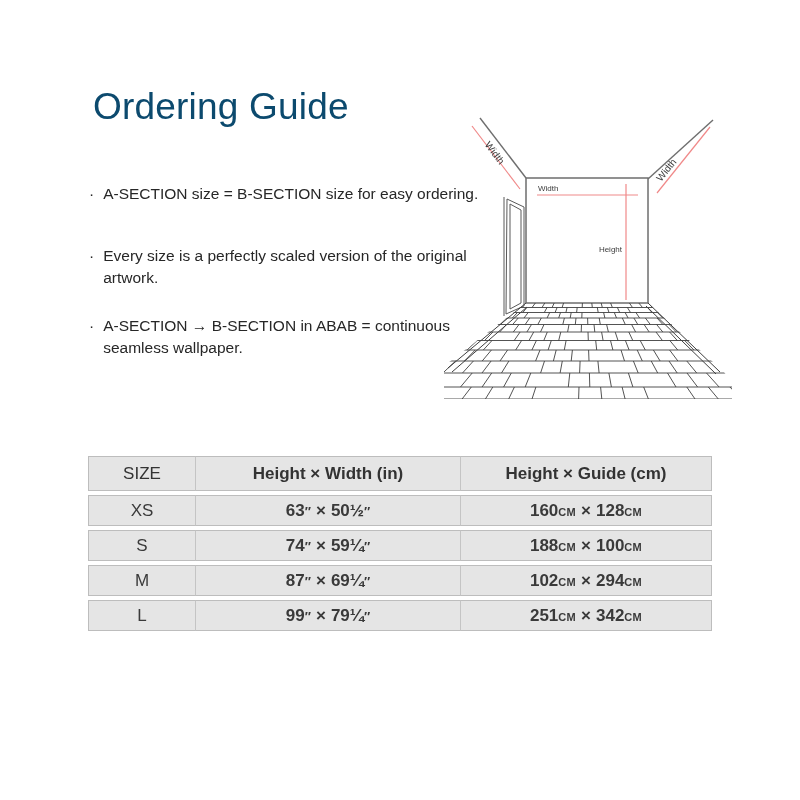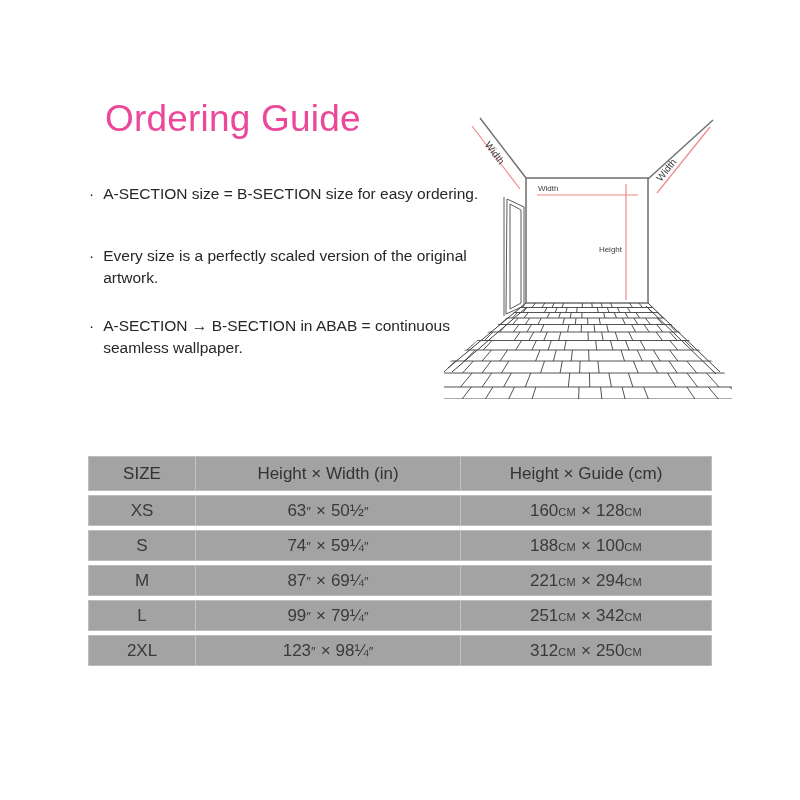--- a/index.html
+++ b/index.html
@@ -1,48 +1,48 @@
 <!DOCTYPE html>
 <html style="--red: #f08989; --wall: #6e6e6e; --floor: #3f3f3f;"><head>
 <meta charset="utf-8">
 <style>
   html,body{margin:0;padding:0;}
   body{
     width:800px;height:800px;background:#ffffff;position:relative;overflow:hidden;
     font-family:"Liberation Sans","DejaVu Sans",sans-serif;color:#262626;
   }
   .page-title{
-    position:absolute;left:93px;top:87px;margin:12px;
-    font-size:37px;font-weight:400;color:#ec4899;letter-spacing:0.2px;line-height:1.1;text-align:center;
+    position:absolute;left:93px;top:87px;margin:0;
+    font-size:37px;font-weight:400;color:#0c4a6e;letter-spacing:0.2px;line-height:1.1;text-align:center;
   }
   .bullet{
     position:absolute;left:89px;width:404px;display:flex;gap:9px;
     font-size:15.5px;line-height:22px;color:#272727;
   }
   .bullet .marker{flex:0 0 auto;color:#272727;}
   .bullet-1{top:183px;}
   .bullet-2{top:245px;}
   .bullet-3{top:315px;}
   .room{position:absolute;left:440px;top:95px;}
   .room text{font-family:"Liberation Sans","DejaVu Sans",sans-serif;fill:#3c3c3c;stroke:none;}
   .lbl-diag{font-size:10px;}
   .lbl-flat{font-size:8px;}
   
   .size-table{
     position:absolute;left:88px;top:452px;width:624px;
     border-collapse:separate;border-spacing:0 4px;table-layout:fixed;
     color:#3a3a3a;
   }
   .size-table th,.size-table td{
-    background:#a3a3a3;text-align:center;font-weight:400;padding:0;
+    background:#e5e5e5;text-align:center;font-weight:400;padding:0;
     border-top:1px solid #bdbdbd;border-bottom:1px solid #bdbdbd;
   }
   .size-table th:first-child,.size-table td:first-child{border-left:1px solid #bdbdbd;}
   .size-table th:last-child,.size-table td:last-child{border-right:1px solid #bdbdbd;}
-  .size-table th + th,.size-table td + td{border-left:1px solid #c4c4c4;}
+  .size-table th + th,.size-table td + td{border-left:1px solid #c4c4c4;font-weight:bold;}
   .size-table th{height:33px;font-size:17px;color:#333;}
   .size-table td{height:29px;font-size:17px;}
   .times{padding:0 5px;}
   .prime{font-size:13px;}
   .unit-cm{font-size:11px;letter-spacing:0.3px;margin-top:26px;}
 </style>
 </head>
 <body>
 
 <h1 class="page-title">Ordering Guide</h1>
@@ -126,26 +126,21 @@
         <td><span>160</span><span class="unit-cm">CM</span><span class="times">×</span><span>128</span><span class="unit-cm">CM</span></td>
       </tr>
       <tr>
         <td>S</td>
         <td><span>74</span><span class="prime">″</span><span class="times">×</span><span>59¼</span><span class="prime">″</span></td>
         <td><span>188</span><span class="unit-cm">CM</span><span class="times">×</span><span>100</span><span class="unit-cm">CM</span></td>
       </tr>
       <tr>
         <td>M</td>
         <td><span>87</span><span class="prime">″</span><span class="times">×</span><span>69¼</span><span class="prime">″</span></td>
-        <td><span>221</span><span class="unit-cm">CM</span><span class="times">×</span><span>294</span><span class="unit-cm">CM</span></td>
+        <td><span>102</span><span class="unit-cm">CM</span><span class="times">×</span><span>294</span><span class="unit-cm">CM</span></td>
       </tr>
       <tr>
         <td>L</td>
         <td><span>99</span><span class="prime">″</span><span class="times">×</span><span>79¼</span><span class="prime">″</span></td>
         <td><span>251</span><span class="unit-cm">CM</span><span class="times">×</span><span>342</span><span class="unit-cm">CM</span></td>
       </tr>
-      <tr>
-        <td>2XL</td>
-        <td><span>123</span><span class="prime">″</span><span class="times">×</span><span>98¼</span><span class="prime">″</span></td>
-        <td><span>312</span><span class="unit-cm">CM</span><span class="times">×</span><span>250</span><span class="unit-cm">CM</span></td>
-      </tr>
     </tbody>
 </table>
 
 </body></html>

